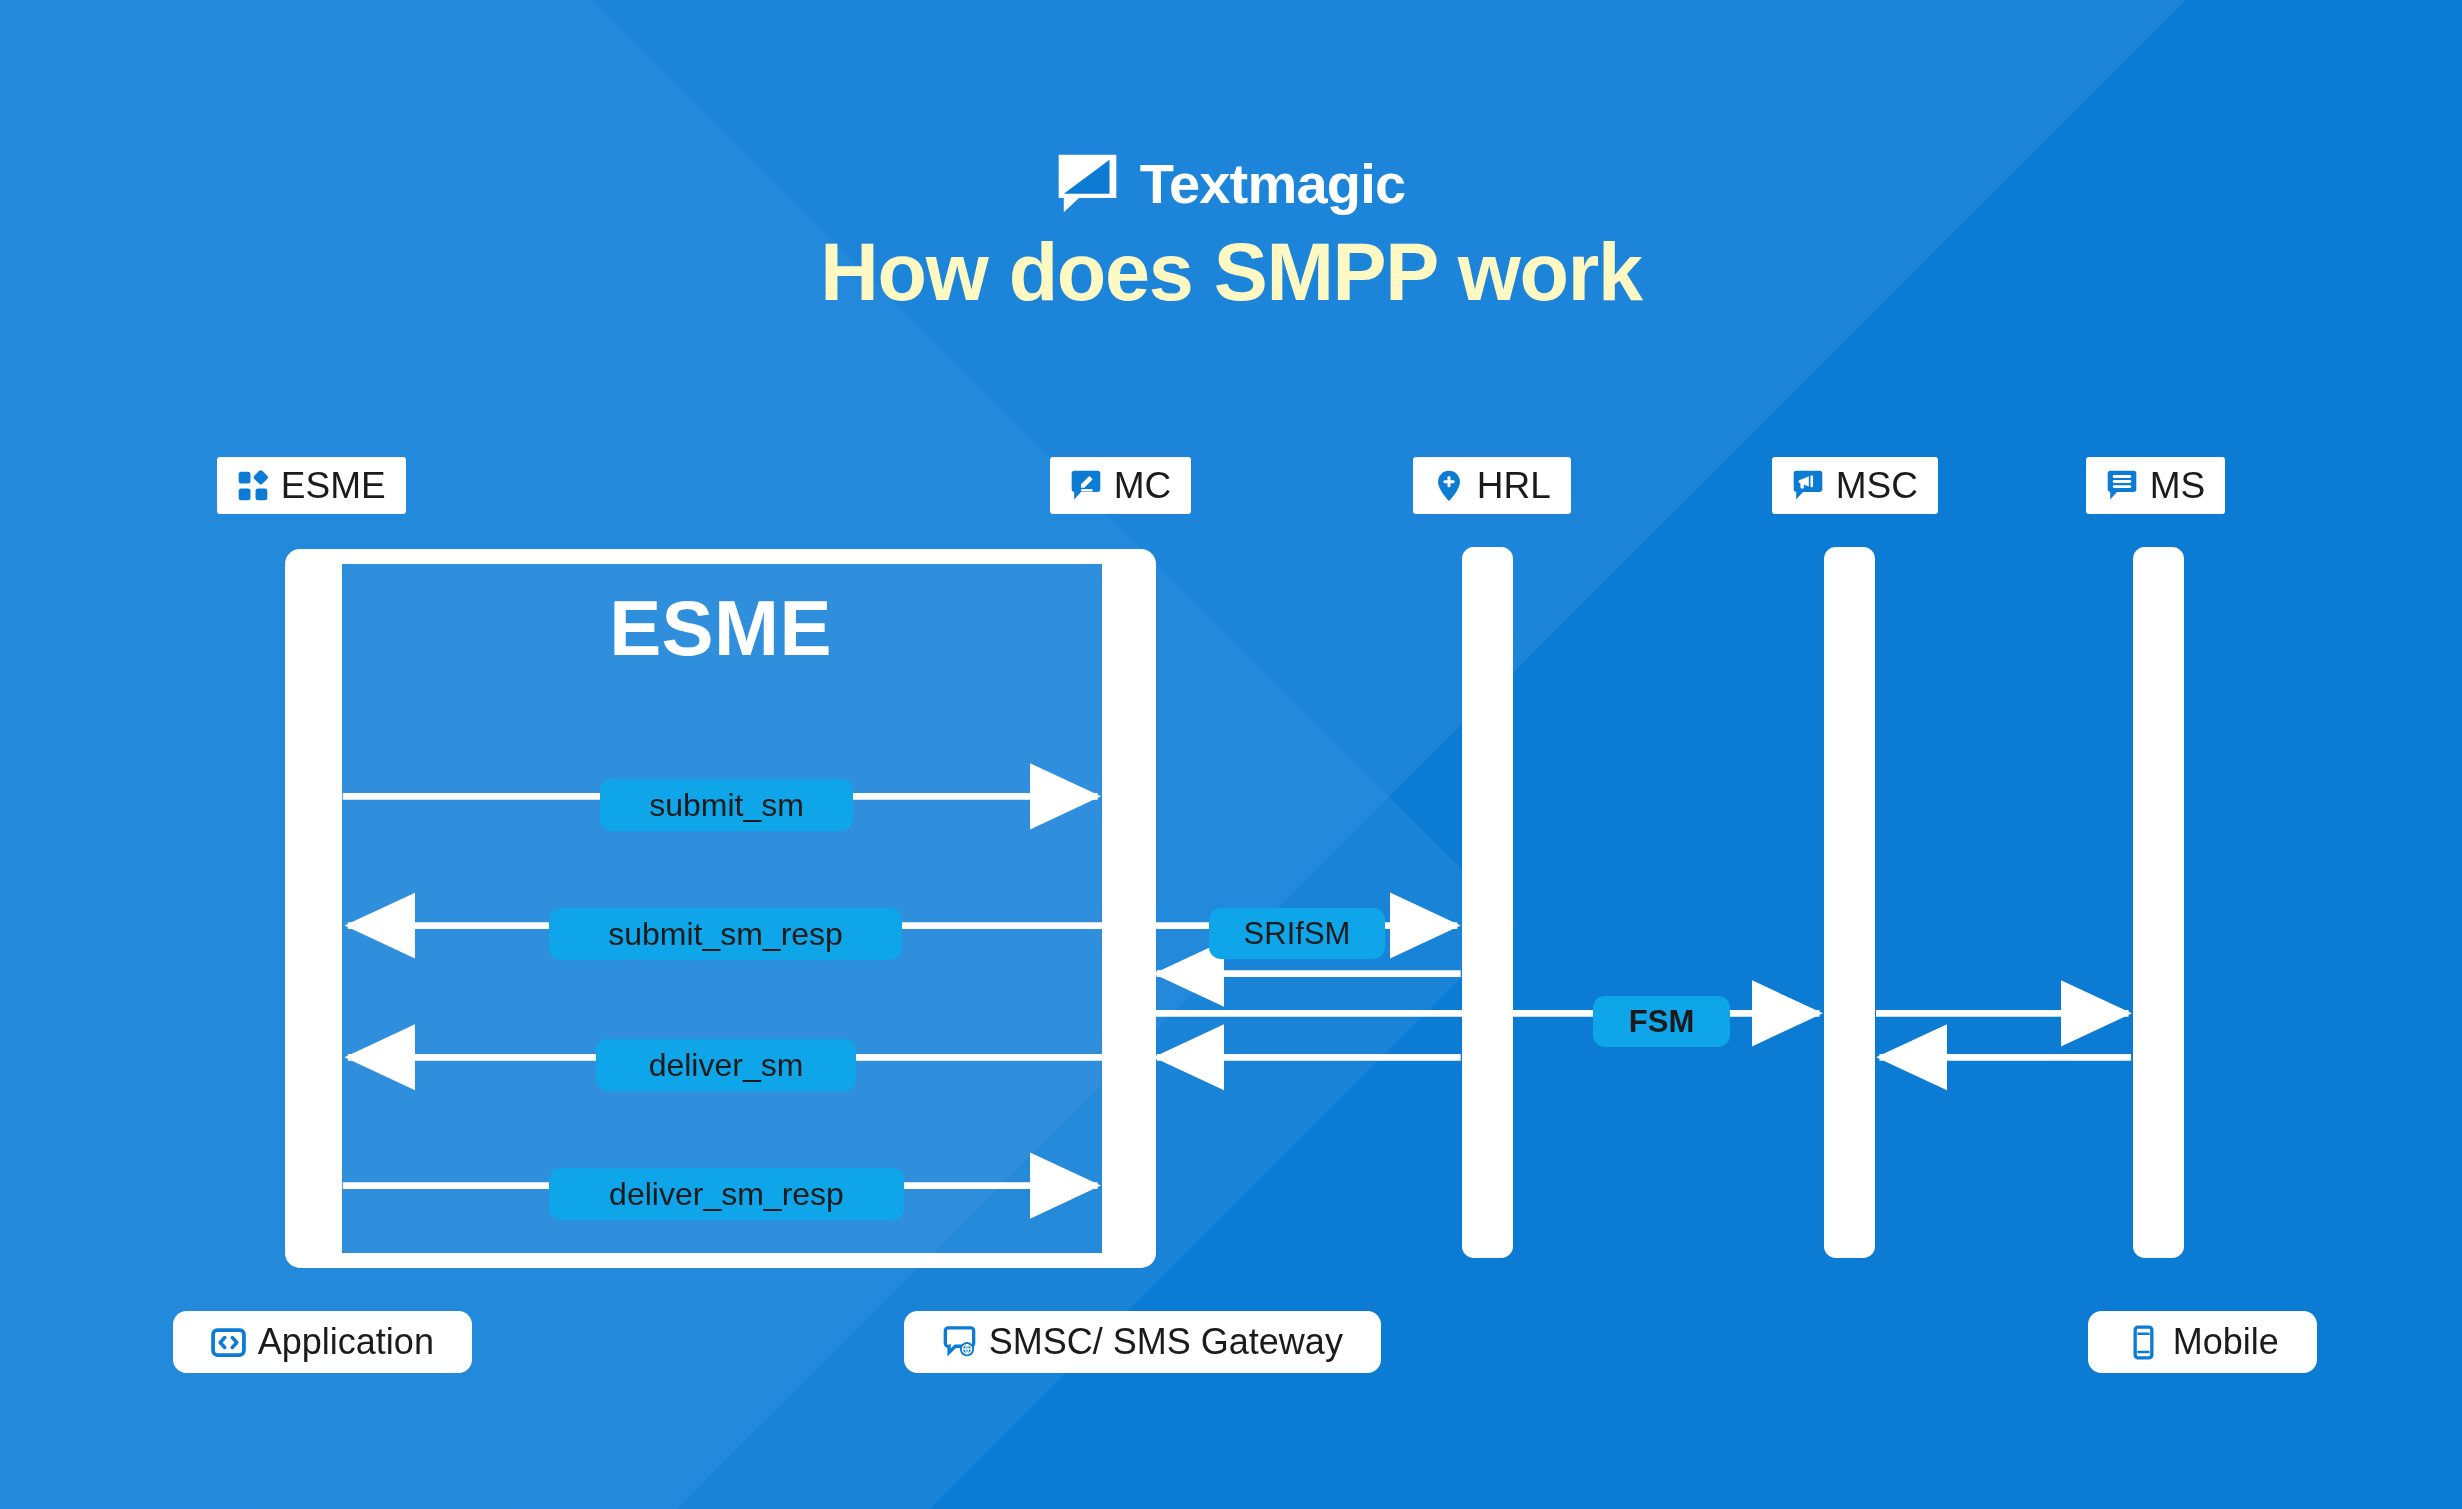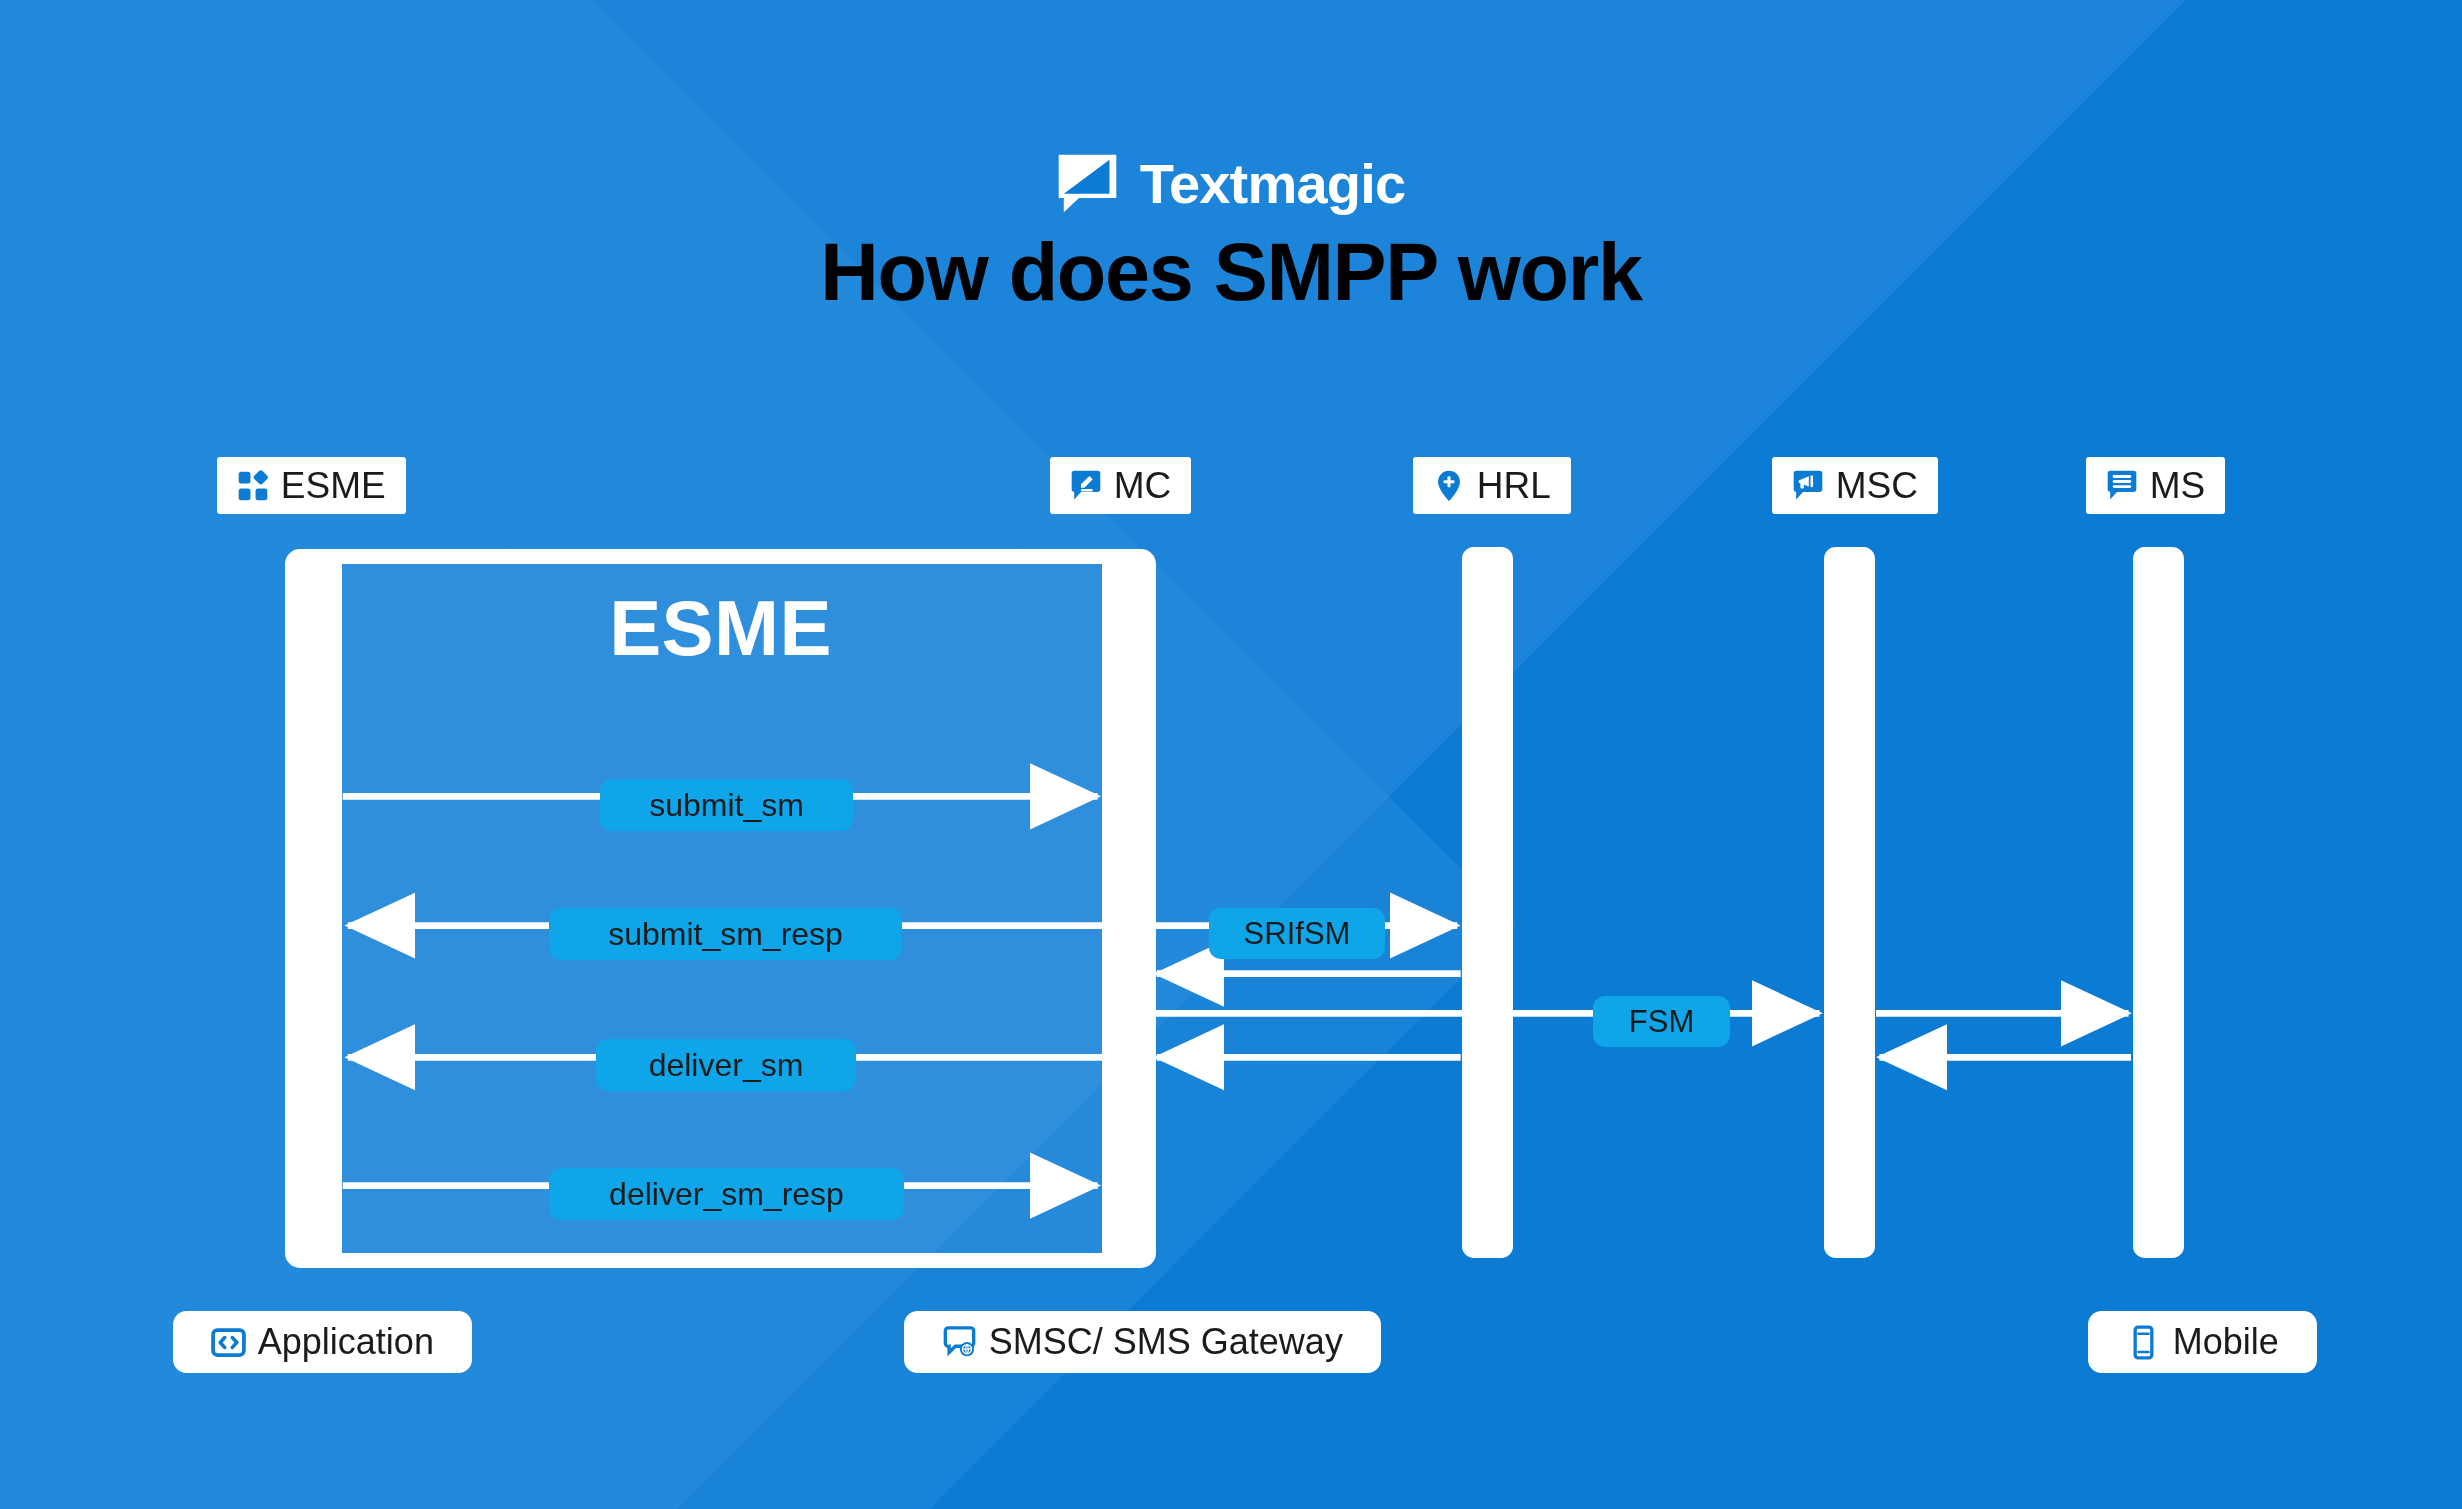--- a/index.html
+++ b/index.html
@@ -47,21 +47,21 @@
   #logo .mark{ width:61px; height:61px; position:relative; }
   #logo .logo-text{
     color:#fff; font-size:56px; font-weight:bold; letter-spacing:-0.8px;
     line-height:1;
   }
 
   
   #title{
     position:absolute; left:0; right:0; top:226px;
     text-align:center;
-    color:#000000; font-size:81px; font-weight:bold; letter-spacing:-1.3px;
+    color:#fef9c3; font-size:81px; font-weight:bold; letter-spacing:-1.3px;
   }
 
   
   #diagram{ position:absolute; left:0; top:0; width:2462px; height:1510px; }
 
   
   .chip{
     position:absolute;
     background:#fff;
     border-radius:3px;
@@ -177,21 +177,21 @@
 
         <line x1="2524" y1="1252" x2="2226" y2="1252" marker-end="url(#al)"></line>
 
         <line x1="406" y1="1404" x2="1300" y2="1404" marker-end="url(#ar)"></line>
       </g>
     </svg>
 
     <div class="msgbox" style="left:600px;  top:770px;  width:253px;">submit_sm</div>
     <div class="msgbox" style="left:549px;  top:899px; width:353px;">submit_sm_resp</div>
     <div class="msgbox small" style="left:1209px; top:899px; width:176px;">SRIfSM</div>
-    <div class="msgbox small" style="left:1593px; top:987px; width:137px;">FSM</div>
+    <div class="msgbox small" style="left:1593px; top:987px; width:137px;font-weight:bold;">FSM</div>
     <div class="msgbox" style="left:596px;  top:1030px; width:260px;">deliver_sm</div>
     <div class="msgbox" style="left:549px;  top:1159px; width:355px;">deliver_sm_resp</div>
 
     <div class="chip" style="left:217px; top:457px;">
       <span class="ic">
         <svg width="32" height="32" viewBox="0 0 38 38" aria-hidden="true">
           <rect x="2" y="2" width="14" height="14" rx="3" fill="#0c7bd4"></rect>
           <rect x="2" y="22" width="14" height="14" rx="3" fill="#0c7bd4"></rect>
           <rect x="22" y="22" width="14" height="14" rx="3" fill="#0c7bd4"></rect>
           <rect x="21.5" y="2" width="13.5" height="13.5" rx="3" fill="#0c7bd4" transform="rotate(45 28.25 8.75)"></rect>

